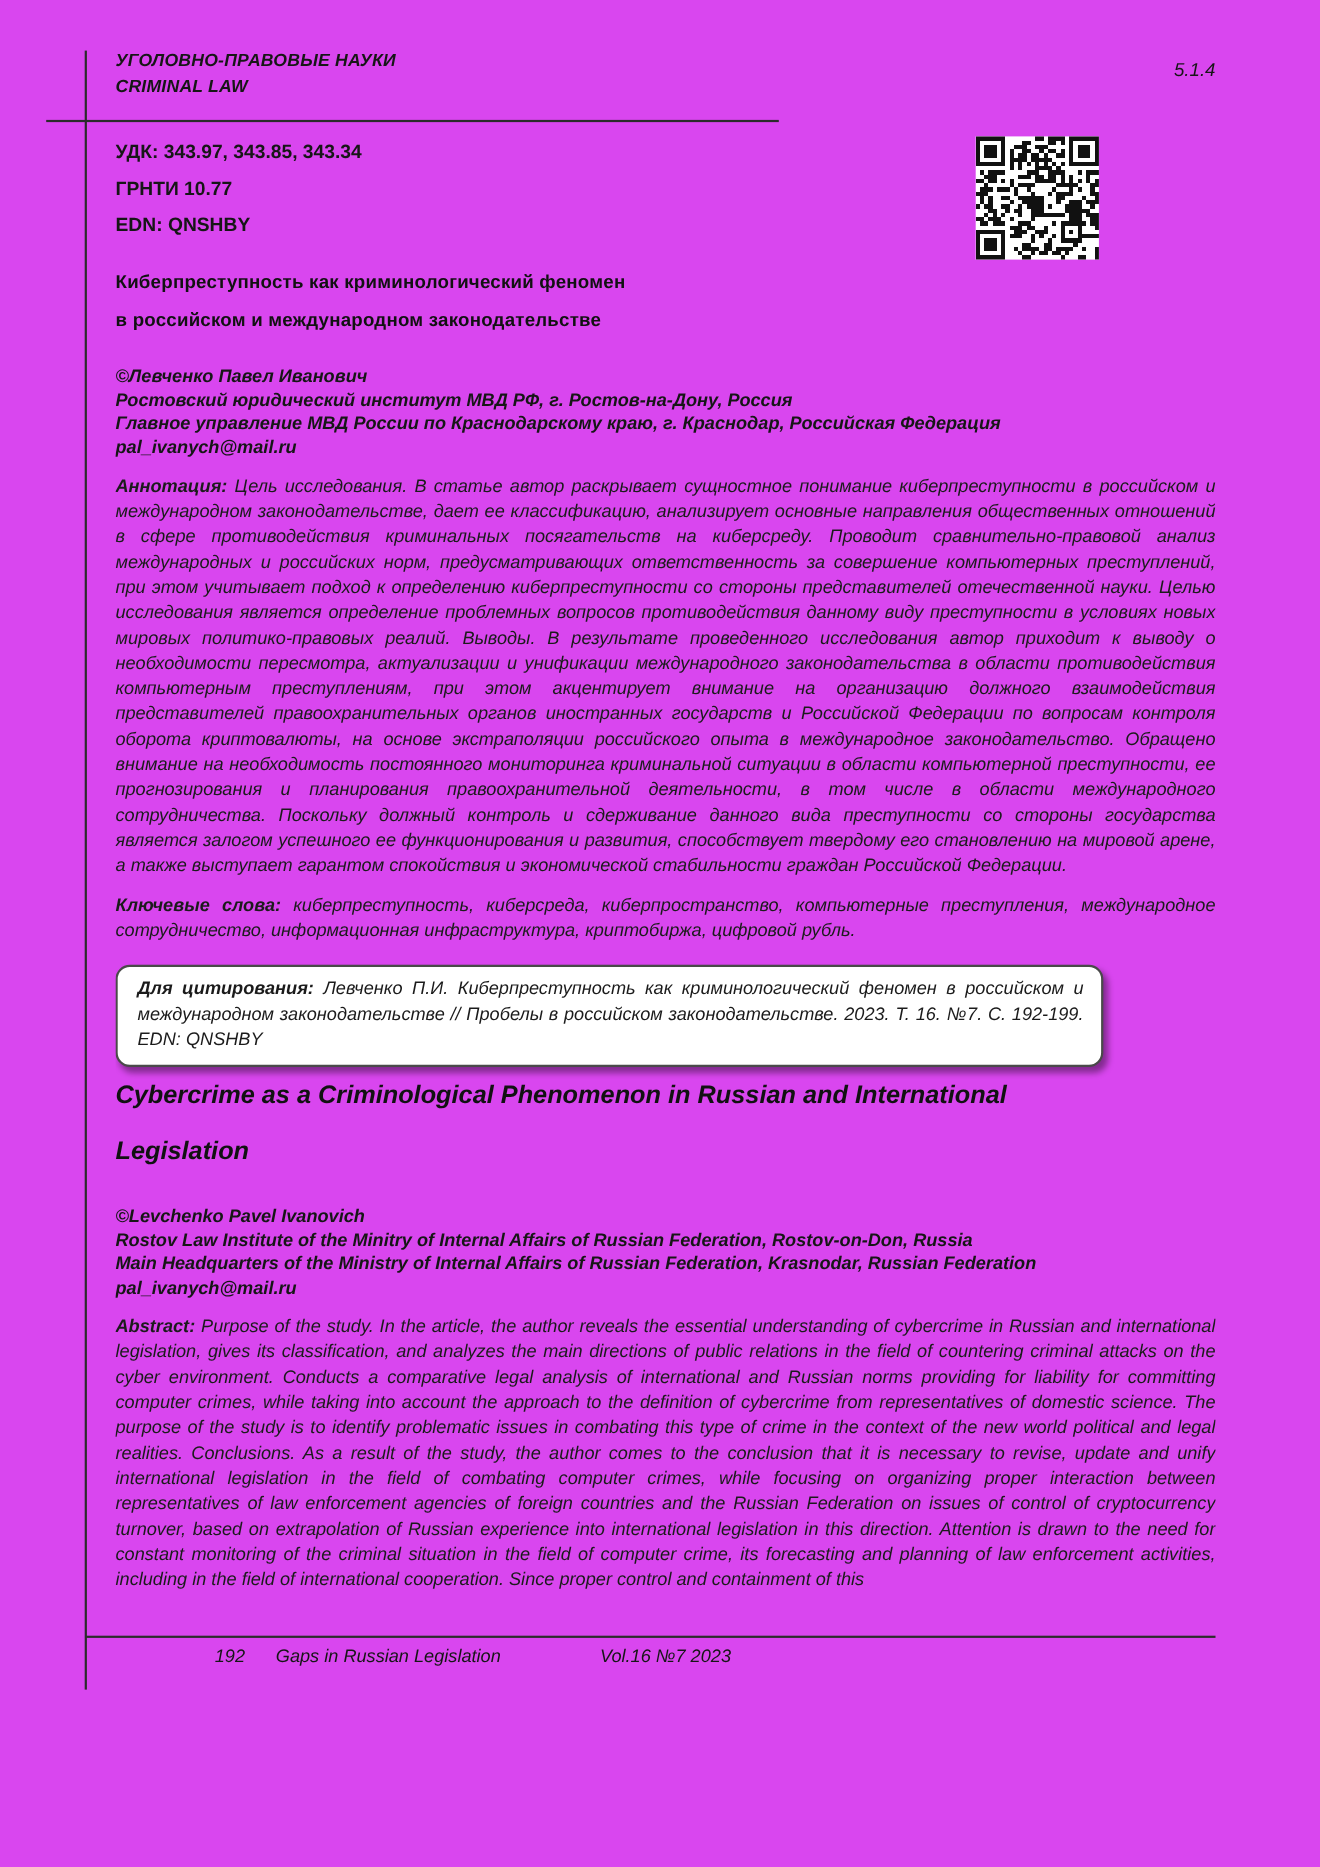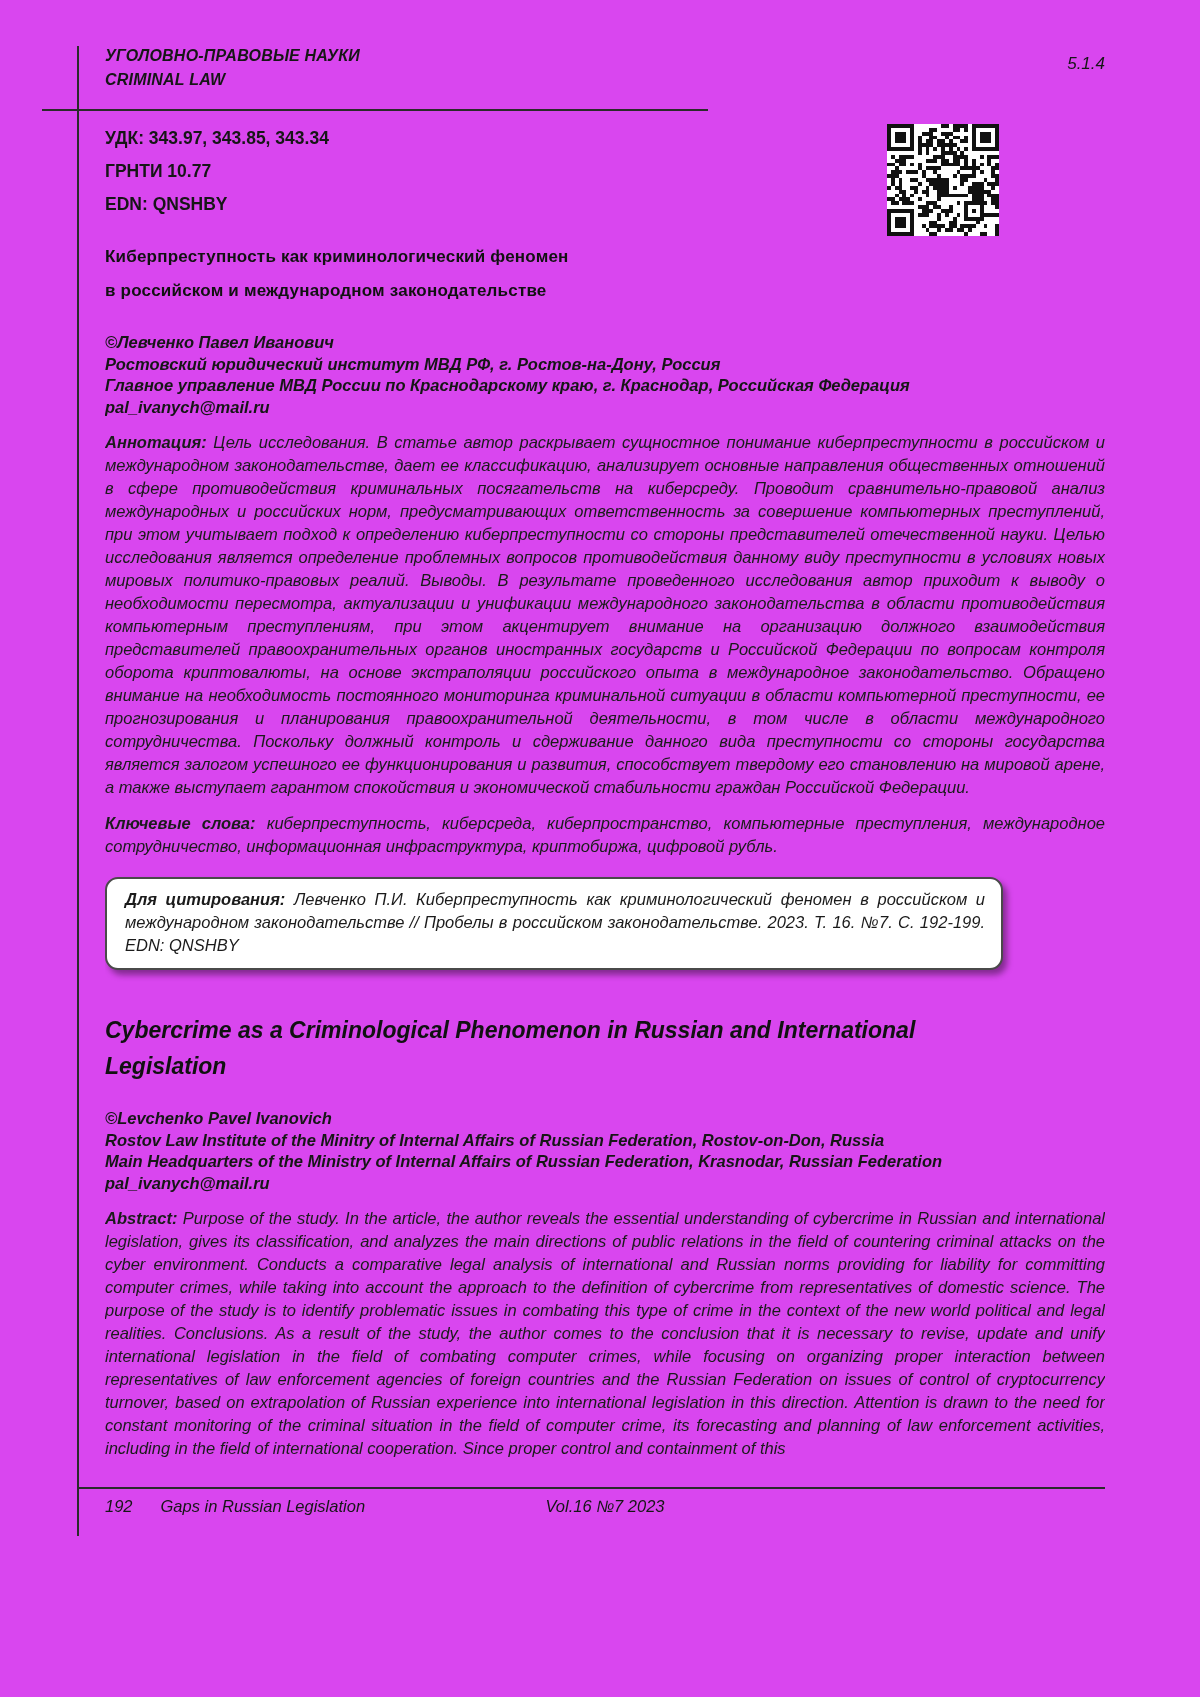--- a/index.html
+++ b/index.html
@@ -19,38 +19,38 @@
   .page-header { display:flex; justify-content:space-between; padding-top:44px; }
   .rubric-ru, .rubric-en { font-size:16px; font-weight:bold; font-style:italic; line-height:24px; letter-spacing:.2px; color:#161616; }
   .spec-code { font-size:17px; font-weight:normal; font-style:italic; padding-top:10px; color:#161616; }
 
   .meta-row { display:flex; justify-content:space-between; margin-top:30px; }
   .meta > div { font-size:17.5px; font-weight:bold; line-height:33px; color:#161616; }
   .qr { width:112px; height:112px; margin-right:106px; margin-top:2px; background:#fff; }
   .qr svg { width:100%; height:100%; display:block; }
 
   .title-ru { font-size:17px; font-weight:bold; line-height:34px; margin-top:4px; white-space:pre-line; color:#111; letter-spacing:.2px; }
-  .title-en { font-size:23px; font-weight:bold; font-style:italic; line-height:36px; margin-top:42px; white-space:pre-line; color:#111; }
+  .title-en { font-size:23px; font-weight:bold; font-style:italic; line-height:51px; white-space:pre-line; color:#111; }
 
   .authors { margin-top:24px; font-weight:bold; font-style:italic; font-size:16.5px; line-height:21.5px; color:#161616; }
 
   .body-par { margin-top:13px; font-style:italic; font-size:16.5px; line-height:23px; text-align:justify; color:#1b1b1b; }
   .body-par b { font-weight:bold; }
 
   .citation-box {
     margin-top:19px; width:898px;
     border:2px solid #4a4a4a; border-radius:13px;
     padding:9px 16px 11px 18px;
     box-shadow:4px 5px 6px rgba(0,0,0,.4);
     background:#fff;
   }
   .citation-box .body-par { margin-top:0; }
 
   .footer { position:absolute; left:105px; top:1497px; width:1000px; display:grid; grid-template-columns:1fr auto 1fr; font-size:16.5px; color:#161616; }
-  .f-left { display:flex; gap:28px; font-style:italic; align-items:baseline; }
+  .f-left { display:flex; gap:28px; font-style:italic; align-items:baseline;justify-content:center; }
   .f-center { font-style:italic; text-align:center; }
   .f-right { font-style:italic; text-align:right; line-height:25px; }
 </style>
 </head>
 <body>
 
 <div class="page">
   <div class="vline"></div>
   <div class="header-rule"></div>
 

